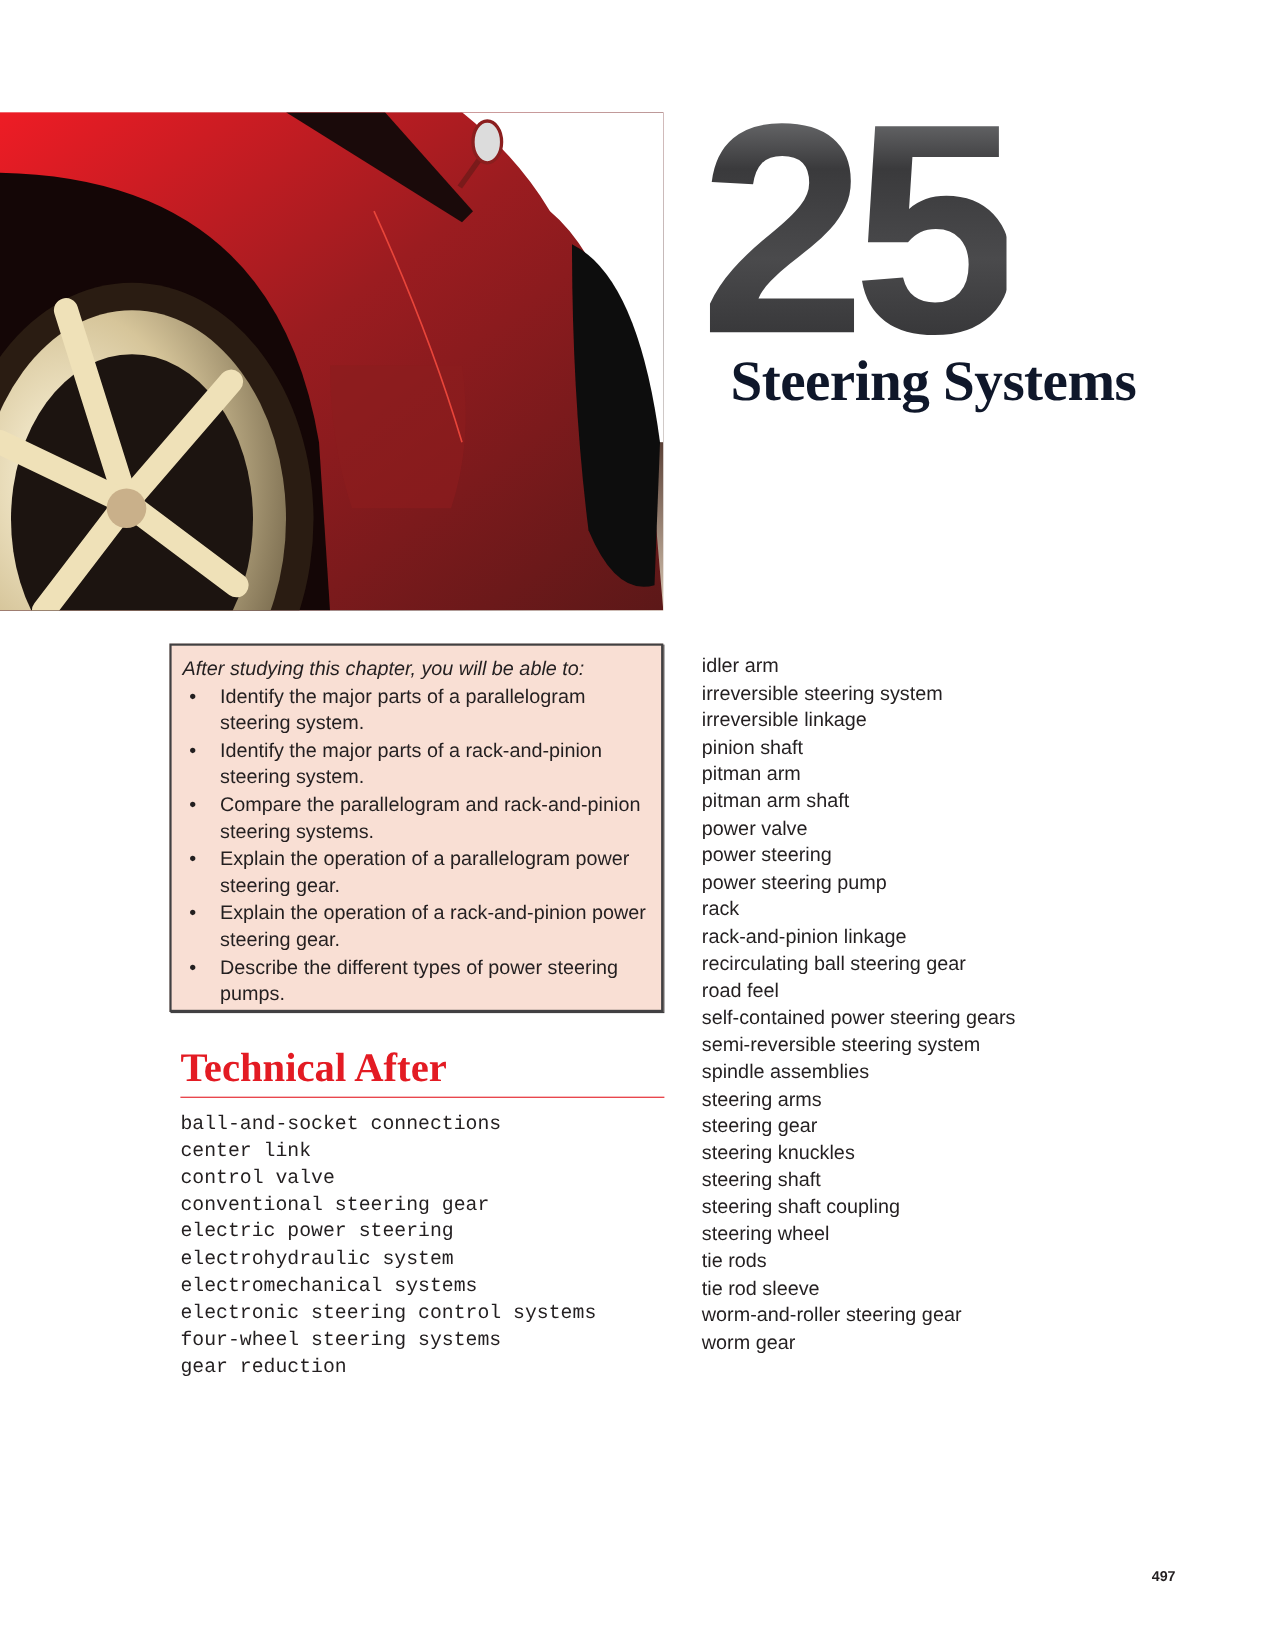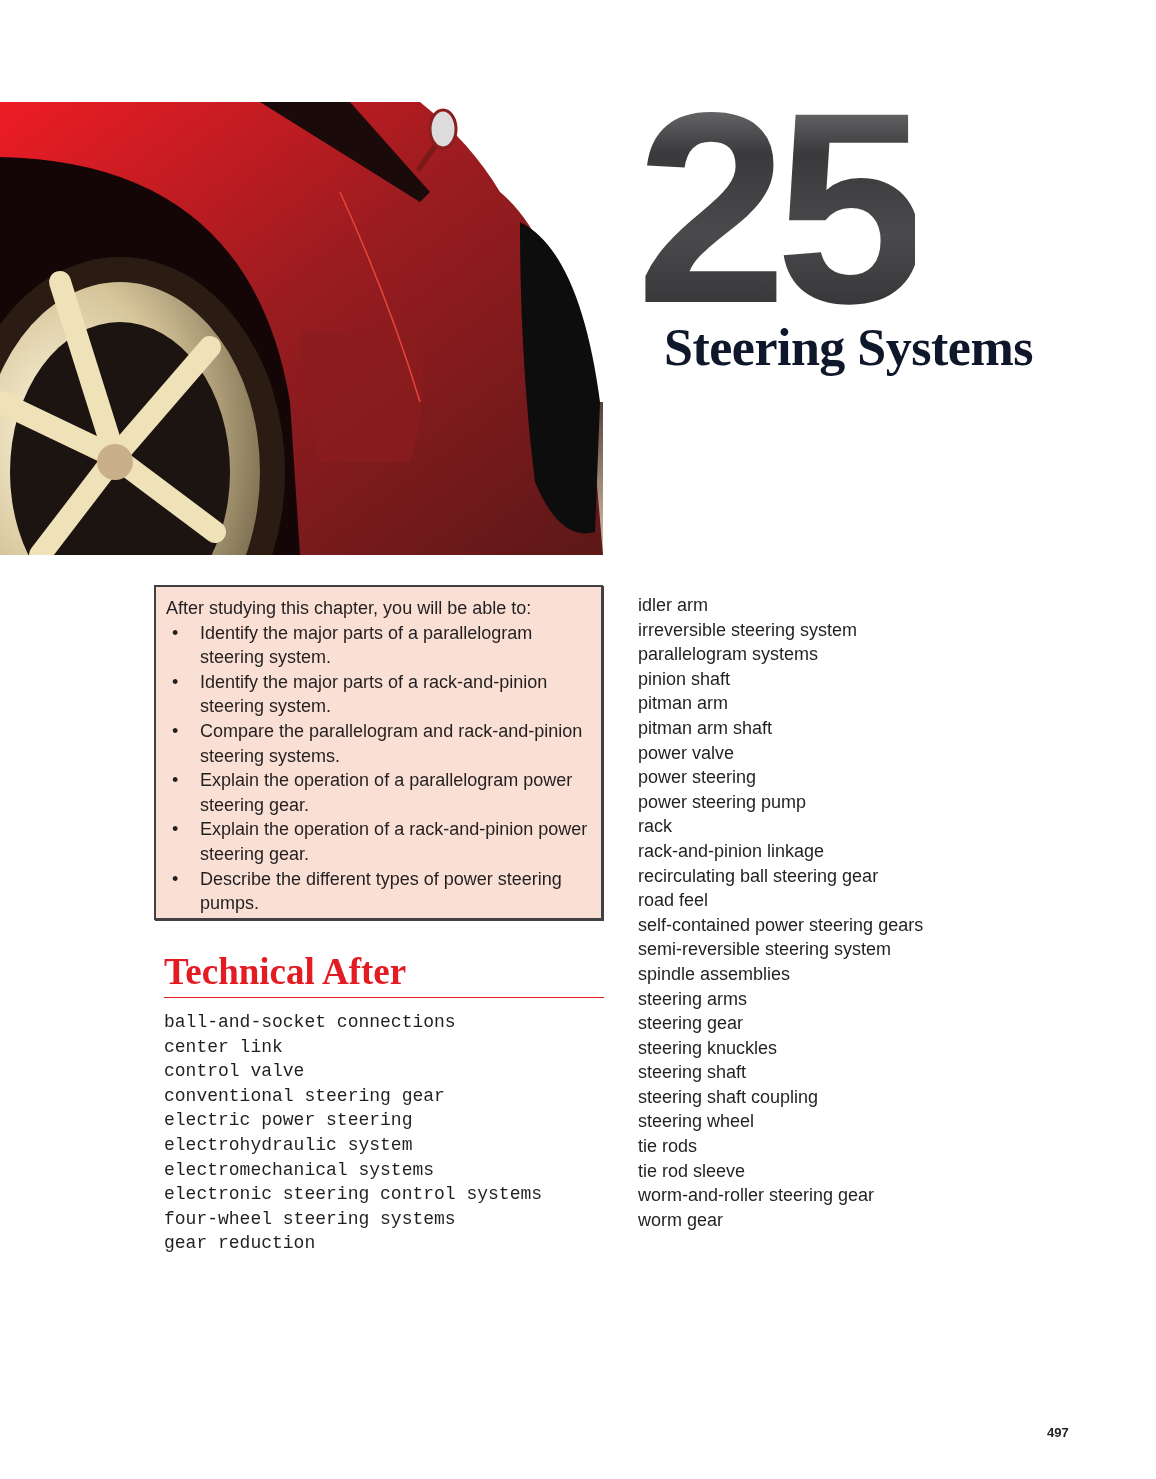--- a/index.html
+++ b/index.html
@@ -34,21 +34,21 @@
   }
   
   .objectives {
     position: absolute; left: 154px; top: 585px; width: 449px; height: 335px;
     box-sizing: border-box;
     background: #f9dfd4; border: 2px solid #414042;
     box-shadow: 1px 1px 0 #414042;
     padding: 9px 0 0 10px;
     font-size: 18px; line-height: 24.6px;
   }
-  .objectives .intro { }
+  .objectives .intro { font-style: italic; }
   .objectives ul { list-style: none; margin: 0; padding: 0; }
   .objectives li { position: relative; padding-left: 34px; padding-right: 2px; }
   .objectives li .bullet { position: absolute; left: 6px; top: 0; }
   
   .tt-heading {
     position: absolute; left: 164px; top: 952px; width: 440px;
     font-family: "Liberation Serif", serif; font-weight: bold;
     font-size: 37px; color: #e31b23; line-height: 1.1;
     padding-bottom: 4px;
     border-bottom: 1.5px solid #e31b23;
@@ -135,21 +135,21 @@
   <li>electrohydraulic system</li>
   <li>electromechanical systems</li>
   <li>electronic steering control systems</li>
   <li>four-wheel steering systems</li>
   <li>gear reduction</li>
 </ul>
 
 <ul class="term-list right">
   <li>idler arm</li>
   <li>irreversible steering system</li>
-  <li>parallelogram systems</li>
+  <li>irreversible linkage</li>
   <li>pinion shaft</li>
   <li>pitman arm</li>
   <li>pitman arm shaft</li>
   <li>power valve</li>
   <li>power steering</li>
   <li>power steering pump</li>
   <li>rack</li>
   <li>rack-and-pinion linkage</li>
   <li>recirculating ball steering gear</li>
   <li>road feel</li>

